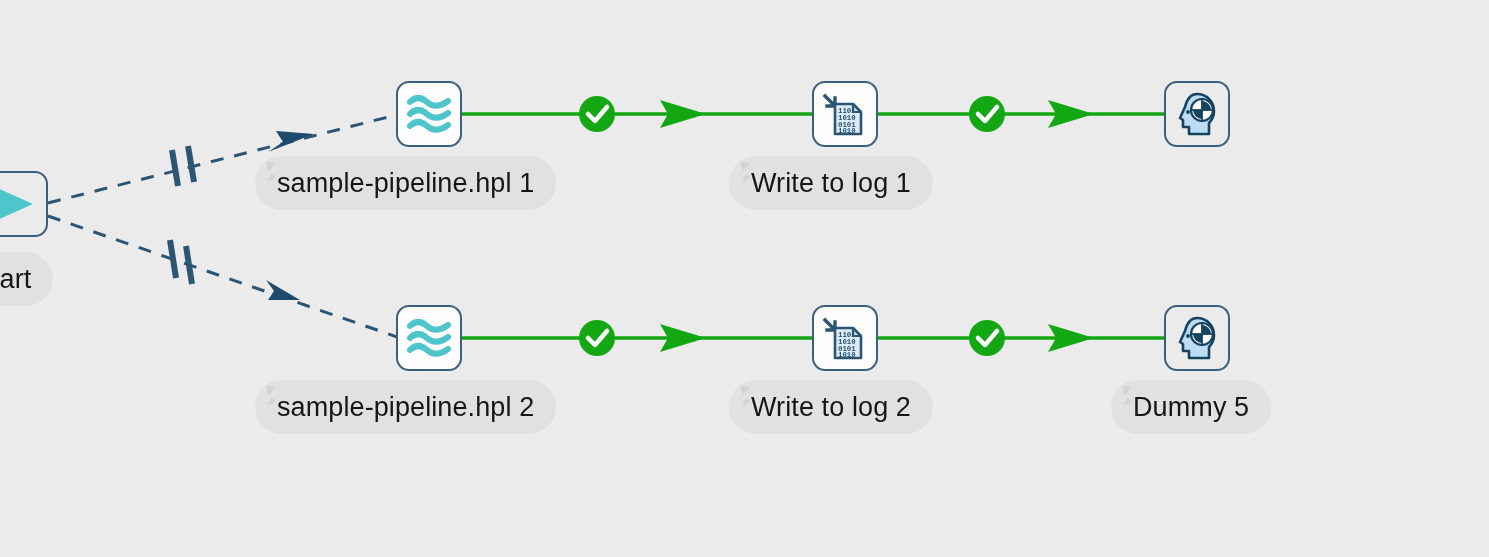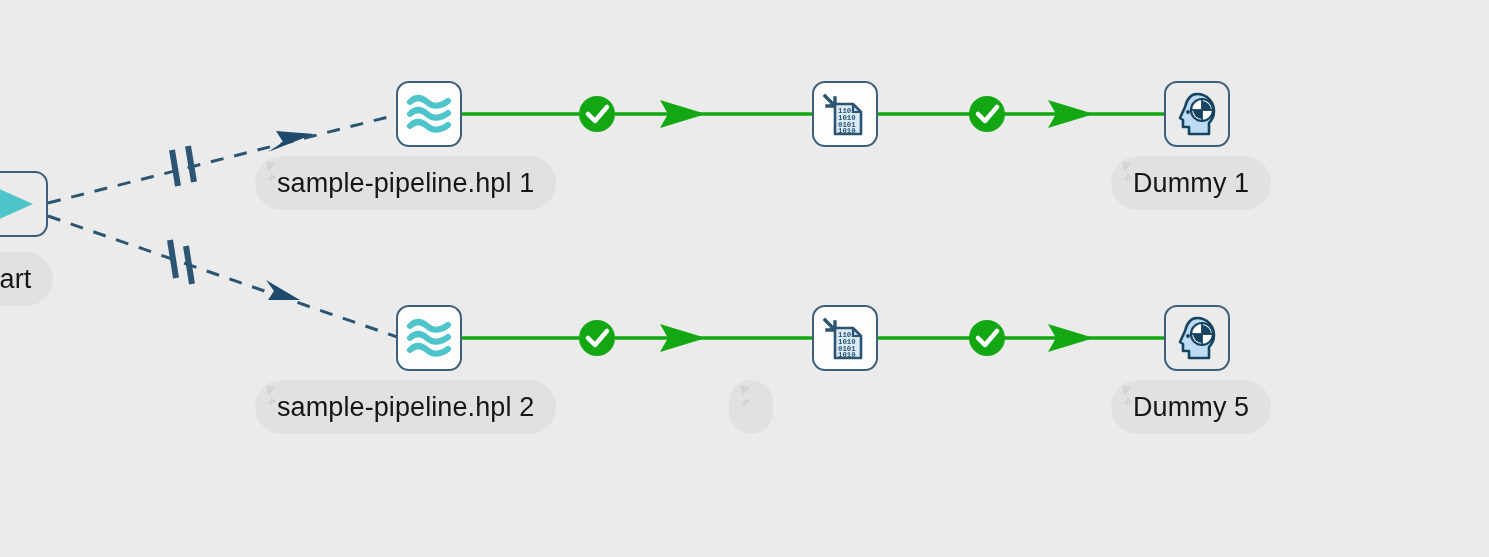--- a/index.html
+++ b/index.html
@@ -172,38 +172,38 @@
       <path d="M 16 16 L 34 16 L 42 24 L 42 46 L 16 46 Z" fill="#dbeaf7" stroke="#2b5573" stroke-width="2.6" stroke-linejoin="round"></path>
       <path d="M 34 16 L 34 24 L 42 24" fill="none" stroke="#2b5573" stroke-width="2.2"></path>
       <g fill="#2b5573" font-family="'Liberation Mono', monospace" font-size="7.4">
         <text x="19" y="25">1101</text>
         <text x="19" y="32">1010</text>
         <text x="19" y="39">0101</text>
         <text x="19" y="45">1010</text>
       </g>
     </svg>
   </div>
+  <div class="node-label" style="left:729px; top:156px;">
+    <svg class="pen" viewBox="0 0 24 24">
+      <path d="M3 3 L12 5 L5 12 Z" fill="#c9c9c9"></path>
+      <path d="M4 20 L9 15 L12 18 L7 21 Z" fill="#c9c9c9"></path>
+    </svg>
+    <span class="txt">Write to log 1</span>
+  </div>
 
   <div class="node-box clear" style="left:1164px; top:81px;">
     <svg width="52" height="52" viewBox="0 0 52 52">
       <path d="M 26 6 C 36 6 43 14 43 23 C 43 29 40 33 38 35 L 38 46 L 18 46 L 18 39 L 12 39 L 12 32 L 9 30 L 14 19 C 16 11 20 6 26 6 Z" fill="#bddcf4" stroke="#16435f" stroke-width="2.6" stroke-linejoin="round"></path>
       <circle cx="17" cy="24" r="1.9" fill="#16435f"></circle>
       <circle cx="31" cy="22" r="11" fill="#ffffff" stroke="#16435f" stroke-width="2.2"></circle>
       <path d="M 31 13 A 9 9 0 0 1 40 22 L 31 22 Z" fill="#16435f"></path>
       <path d="M 31 31 A 9 9 0 0 1 22 22 L 31 22 Z" fill="#16435f"></path>
       <line x1="31" y1="10" x2="31" y2="34" stroke="#16435f" stroke-width="1.8"></line>
       <line x1="19" y1="22" x2="43" y2="22" stroke="#16435f" stroke-width="1.8"></line>
     </svg>
-  </div>
-  <div class="node-label" style="left:1111px; top:156px;">
-    <svg class="pen" viewBox="0 0 24 24">
-      <path d="M3 3 L12 5 L5 12 Z" fill="#c9c9c9"></path>
-      <path d="M4 20 L9 15 L12 18 L7 21 Z" fill="#c9c9c9"></path>
-    </svg>
-    <span class="txt">Dummy 1</span>
   </div>
 
   <div class="node-box white" style="left:396px; top:305px;">
     <svg width="52" height="52" viewBox="0 0 52 52">
       <g stroke="#4ec5ca" stroke-width="6" fill="none" stroke-linecap="round">
         <path d="M 7 14 Q 15 6 24 14 T 45 13"></path>
         <path d="M 7 26 Q 15 18 24 26 T 45 25"></path>
         <path d="M 7 38 Q 15 30 24 38 T 45 37"></path>
       </g>
     </svg>
@@ -227,20 +227,21 @@
         <text x="19" y="39">0101</text>
         <text x="19" y="45">1010</text>
       </g>
     </svg>
   </div>
   <div class="node-label" style="left:729px; top:380px;">
     <svg class="pen" viewBox="0 0 24 24">
       <path d="M3 3 L12 5 L5 12 Z" fill="#c9c9c9"></path>
       <path d="M4 20 L9 15 L12 18 L7 21 Z" fill="#c9c9c9"></path>
     </svg>
+    <span class="txt">Write to log 2</span>
   </div>
 
   <div class="node-box clear" style="left:1164px; top:305px;">
     <svg width="52" height="52" viewBox="0 0 52 52">
       <path d="M 26 6 C 36 6 43 14 43 23 C 43 29 40 33 38 35 L 38 46 L 18 46 L 18 39 L 12 39 L 12 32 L 9 30 L 14 19 C 16 11 20 6 26 6 Z" fill="#bddcf4" stroke="#16435f" stroke-width="2.6" stroke-linejoin="round"></path>
       <circle cx="17" cy="24" r="1.9" fill="#16435f"></circle>
       <circle cx="31" cy="22" r="11" fill="#ffffff" stroke="#16435f" stroke-width="2.2"></circle>
       <path d="M 31 13 A 9 9 0 0 1 40 22 L 31 22 Z" fill="#16435f"></path>
       <path d="M 31 31 A 9 9 0 0 1 22 22 L 31 22 Z" fill="#16435f"></path>
       <line x1="31" y1="10" x2="31" y2="34" stroke="#16435f" stroke-width="1.8"></line>

